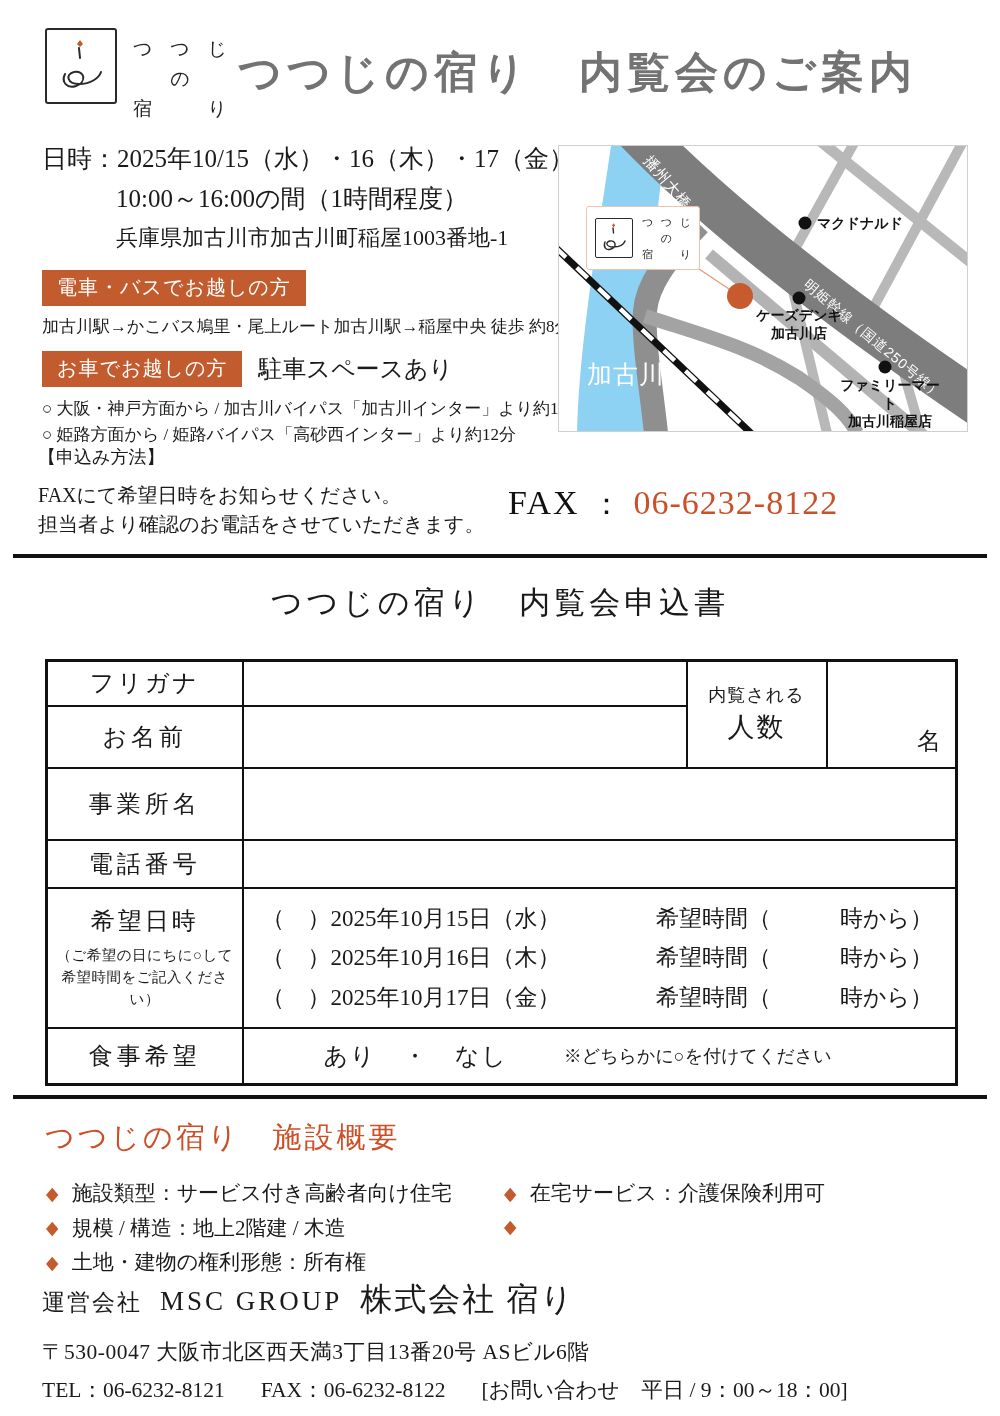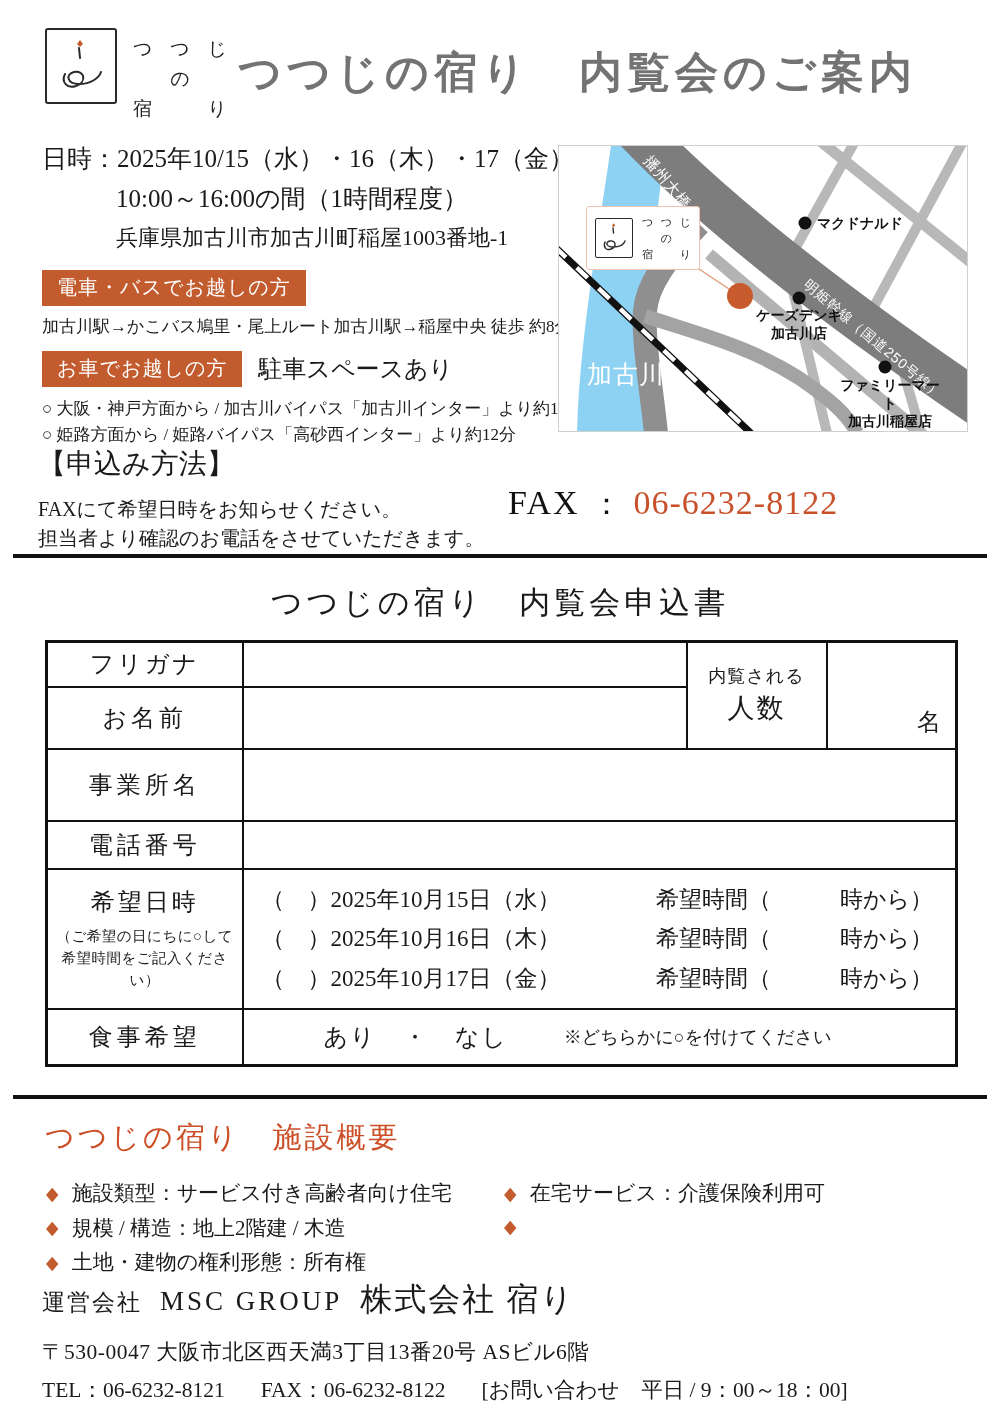--- a/index.html
+++ b/index.html
@@ -59,32 +59,32 @@
     display:flex; align-items:center; gap:9px; padding:6px 8px;
   }
   .map-logo-square { width:38px; height:40px; border:1.6px solid #2a2a2a; border-radius:2px; position:relative; flex:none; }
   .map-logo-square svg { position:absolute; left:1px; bottom:1px; }
   .map-logo-text { width:52px; font-size:11px; color:#222; }
   .map-logo-text .l1 { display:flex; justify-content:space-between; }
   .map-logo-text .l2 { text-align:center; margin-top:1px; }
   .map-logo-text .l3 { display:flex; justify-content:space-between; margin-top:1px; }
   
   .apply { position:absolute; left:38px; top:445px; }
-  .apply-heading { font-size:28px; }
+  .apply-heading { font-size:18px; }
   .apply-body { font-size:20px; margin-top:12px; line-height:1.45; }
   .fax-line { position:absolute; left:508px; top:484px; white-space:nowrap; }
   .fax-line .fax-label { font-size:34px; color:#111; letter-spacing:2px; }
   .fax-line .fax-sep { font-size:30px; color:#111; margin:0 8px; }
   .fax-line .fax-number { font-size:34px; color:#C8502A; letter-spacing:1px; }
   .divider { position:absolute; left:13px; width:974px; height:4px; background:#111; }
   .divider-1 { top:554px; }
   .divider-2 { top:1095px; }
   
   .form-title { position:absolute; left:0; top:582px; width:100%; text-align:center; font-size:31px; letter-spacing:4px; }
-  table.apform { position:absolute; left:45px; top:640px; width:913px; border-collapse:collapse; }
+  table.apform { position:absolute; left:45px; top:659px; width:913px; border-collapse:collapse; }
   table.apform td { border:2px solid #111; font-size:24px; }
   table.apform { border:3px solid #111; }
   td.lab { text-align:center; letter-spacing:4px; }
   td.furigana-lab { font-size:16px; letter-spacing:3px; border-bottom-width:1.5px !important; height:45px; }
   td.furigana-in { border-bottom-width:1.5px !important; }
   td.name-lab { height:62px; }
   td.office-lab { height:72px; }
   td.phone-lab { height:48px; }
   td.visitors { text-align:center; vertical-align:middle; }
   td.visitors .v1 { font-size:18px; letter-spacing:1px; }

